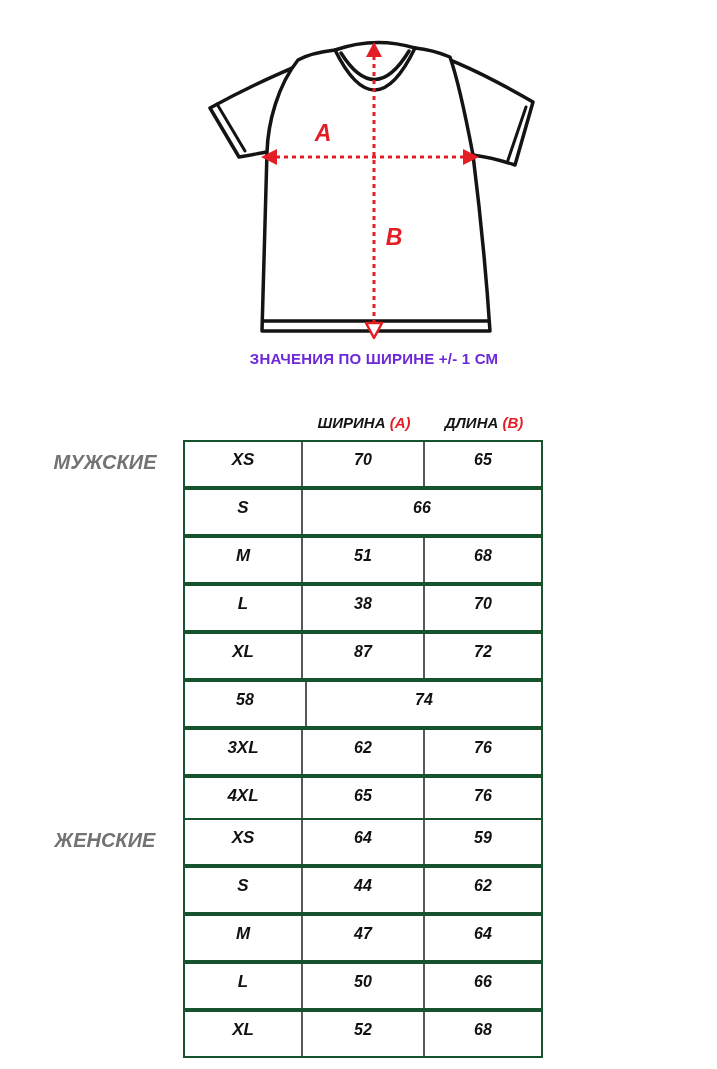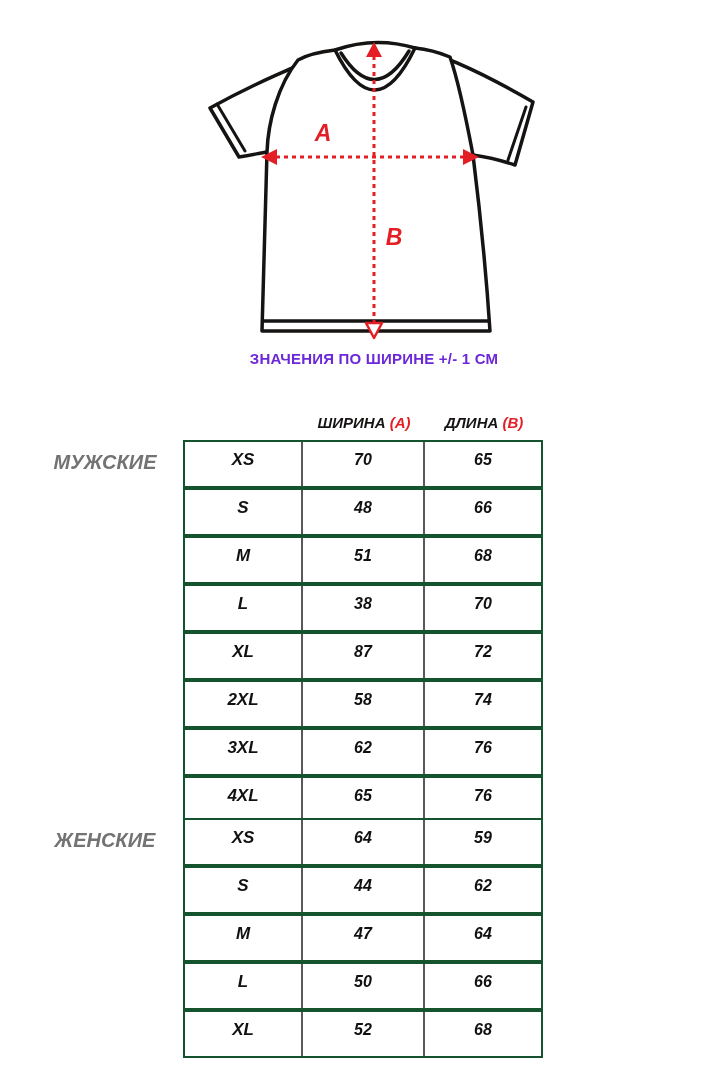--- a/index.html
+++ b/index.html
@@ -101,40 +101,38 @@
   <div class="section-label label-women">ЖЕНСКИЕ</div>
 
   <div class="size-table table-men">
       <div class="t-row">
         <div class="t-cell c0">XS</div>
         <div class="t-cell c1">70</div>
         <div class="t-cell c2">65</div>
       </div>
       <div class="t-row">
         <div class="t-cell c0">S</div>
-        <div class="t-cell c1">48</div>
         <div class="t-cell c2">66</div>
       </div>
       <div class="t-row">
         <div class="t-cell c0">M</div>
         <div class="t-cell c1">51</div>
         <div class="t-cell c2">68</div>
       </div>
       <div class="t-row">
         <div class="t-cell c0">L</div>
         <div class="t-cell c1">38</div>
         <div class="t-cell c2">70</div>
       </div>
       <div class="t-row">
         <div class="t-cell c0">XL</div>
         <div class="t-cell c1">87</div>
         <div class="t-cell c2">72</div>
       </div>
       <div class="t-row">
-        <div class="t-cell c0">2XL</div>
         <div class="t-cell c1">58</div>
         <div class="t-cell c2">74</div>
       </div>
       <div class="t-row">
         <div class="t-cell c0">3XL</div>
         <div class="t-cell c1">62</div>
         <div class="t-cell c2">76</div>
       </div>
       <div class="t-row">
         <div class="t-cell c0">4XL</div>

